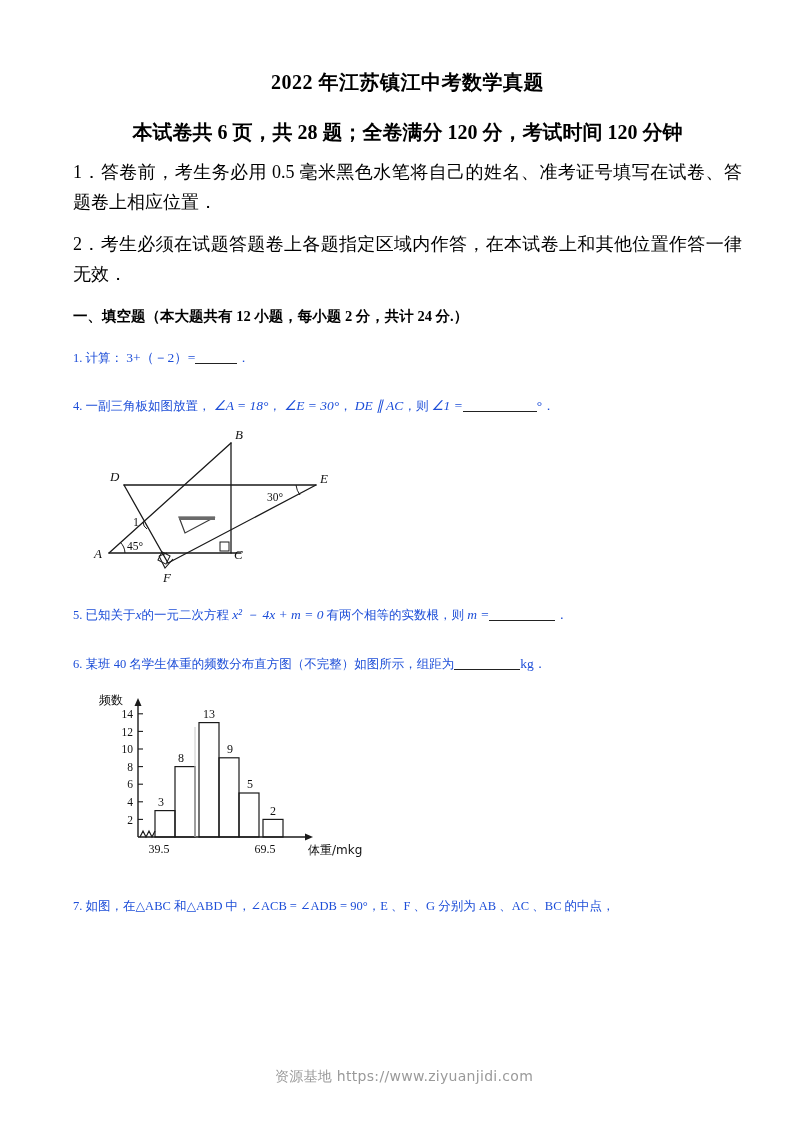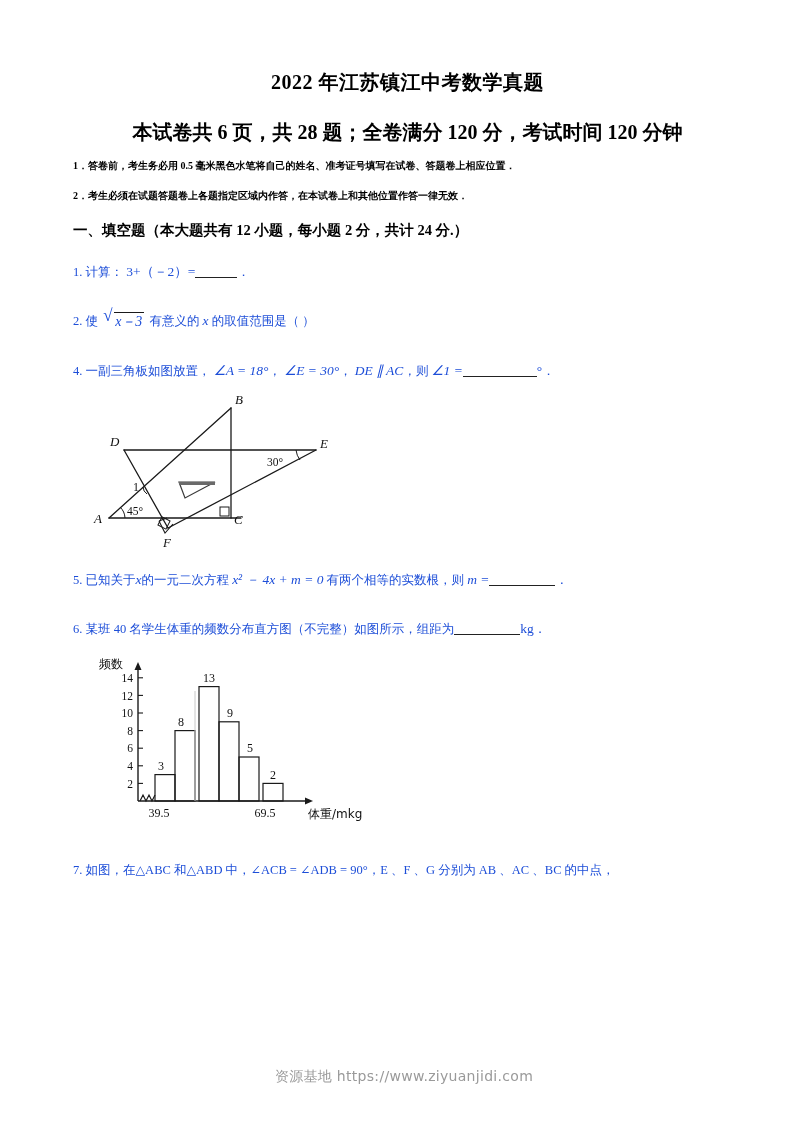--- a/index.html
+++ b/index.html
@@ -45,22 +45,22 @@
   .content {
     padding: 0 62px 0 62px;
   }
   .notice-head {
     font-size: 14.5px;
     font-weight: bold;
     margin-top: 22px;
     line-height: 1.5;
   }
   .notice-item {
-    font-size: 10px;
-    font-weight: bold;
+    font-size: 18px;
+    font-weight: normal;
     margin-top: 13px;
     line-height: 1.65;
     text-align: justify;
   }
 
   
   .section-head {
     font-size: 14.5px;
     font-weight: bold;
     margin-top: 16px;
@@ -158,28 +158,20 @@
     <div class="notice-item">2．考生必须在试题答题卷上各题指定区域内作答，在本试卷上和其他位置作答一律无效．</div>
 
     <div class="section-head">一、填空题（本大题共有 12 小题，每小题 2 分，共计 24 分.）</div>
 
     <div class="q">
       <span>1.</span>
       <span>计算：</span>
       <span class="mnum">3+（－2）=</span><span class="blank-s"></span><span>．</span>
     </div>
 
-    <div class="q q-loose">
-      <span>2.</span>
-      <span>使</span>
-      <span class="sqrt"><span class="rad-sign">√</span><span class="radicand">x－3</span></span>
-      <span>有意义的</span>
-      <span class="mvar">x</span>
-      <span>的取值范围是（      ）</span>
-    </div>
 
 
     <div class="q q-loose">
       <span>4.</span>
       <span>一副三角板如图放置，</span>
       <span class="mvar">∠A = 18°</span><span>，</span>
       <span class="mvar">∠E = 30°</span><span>，</span>
       <span class="mvar">DE ∥ AC</span><span>，则</span>
       <span class="mvar">∠1 =</span><span class="blank-l"></span><span class="mnum">°</span><span>．</span>
     </div>

